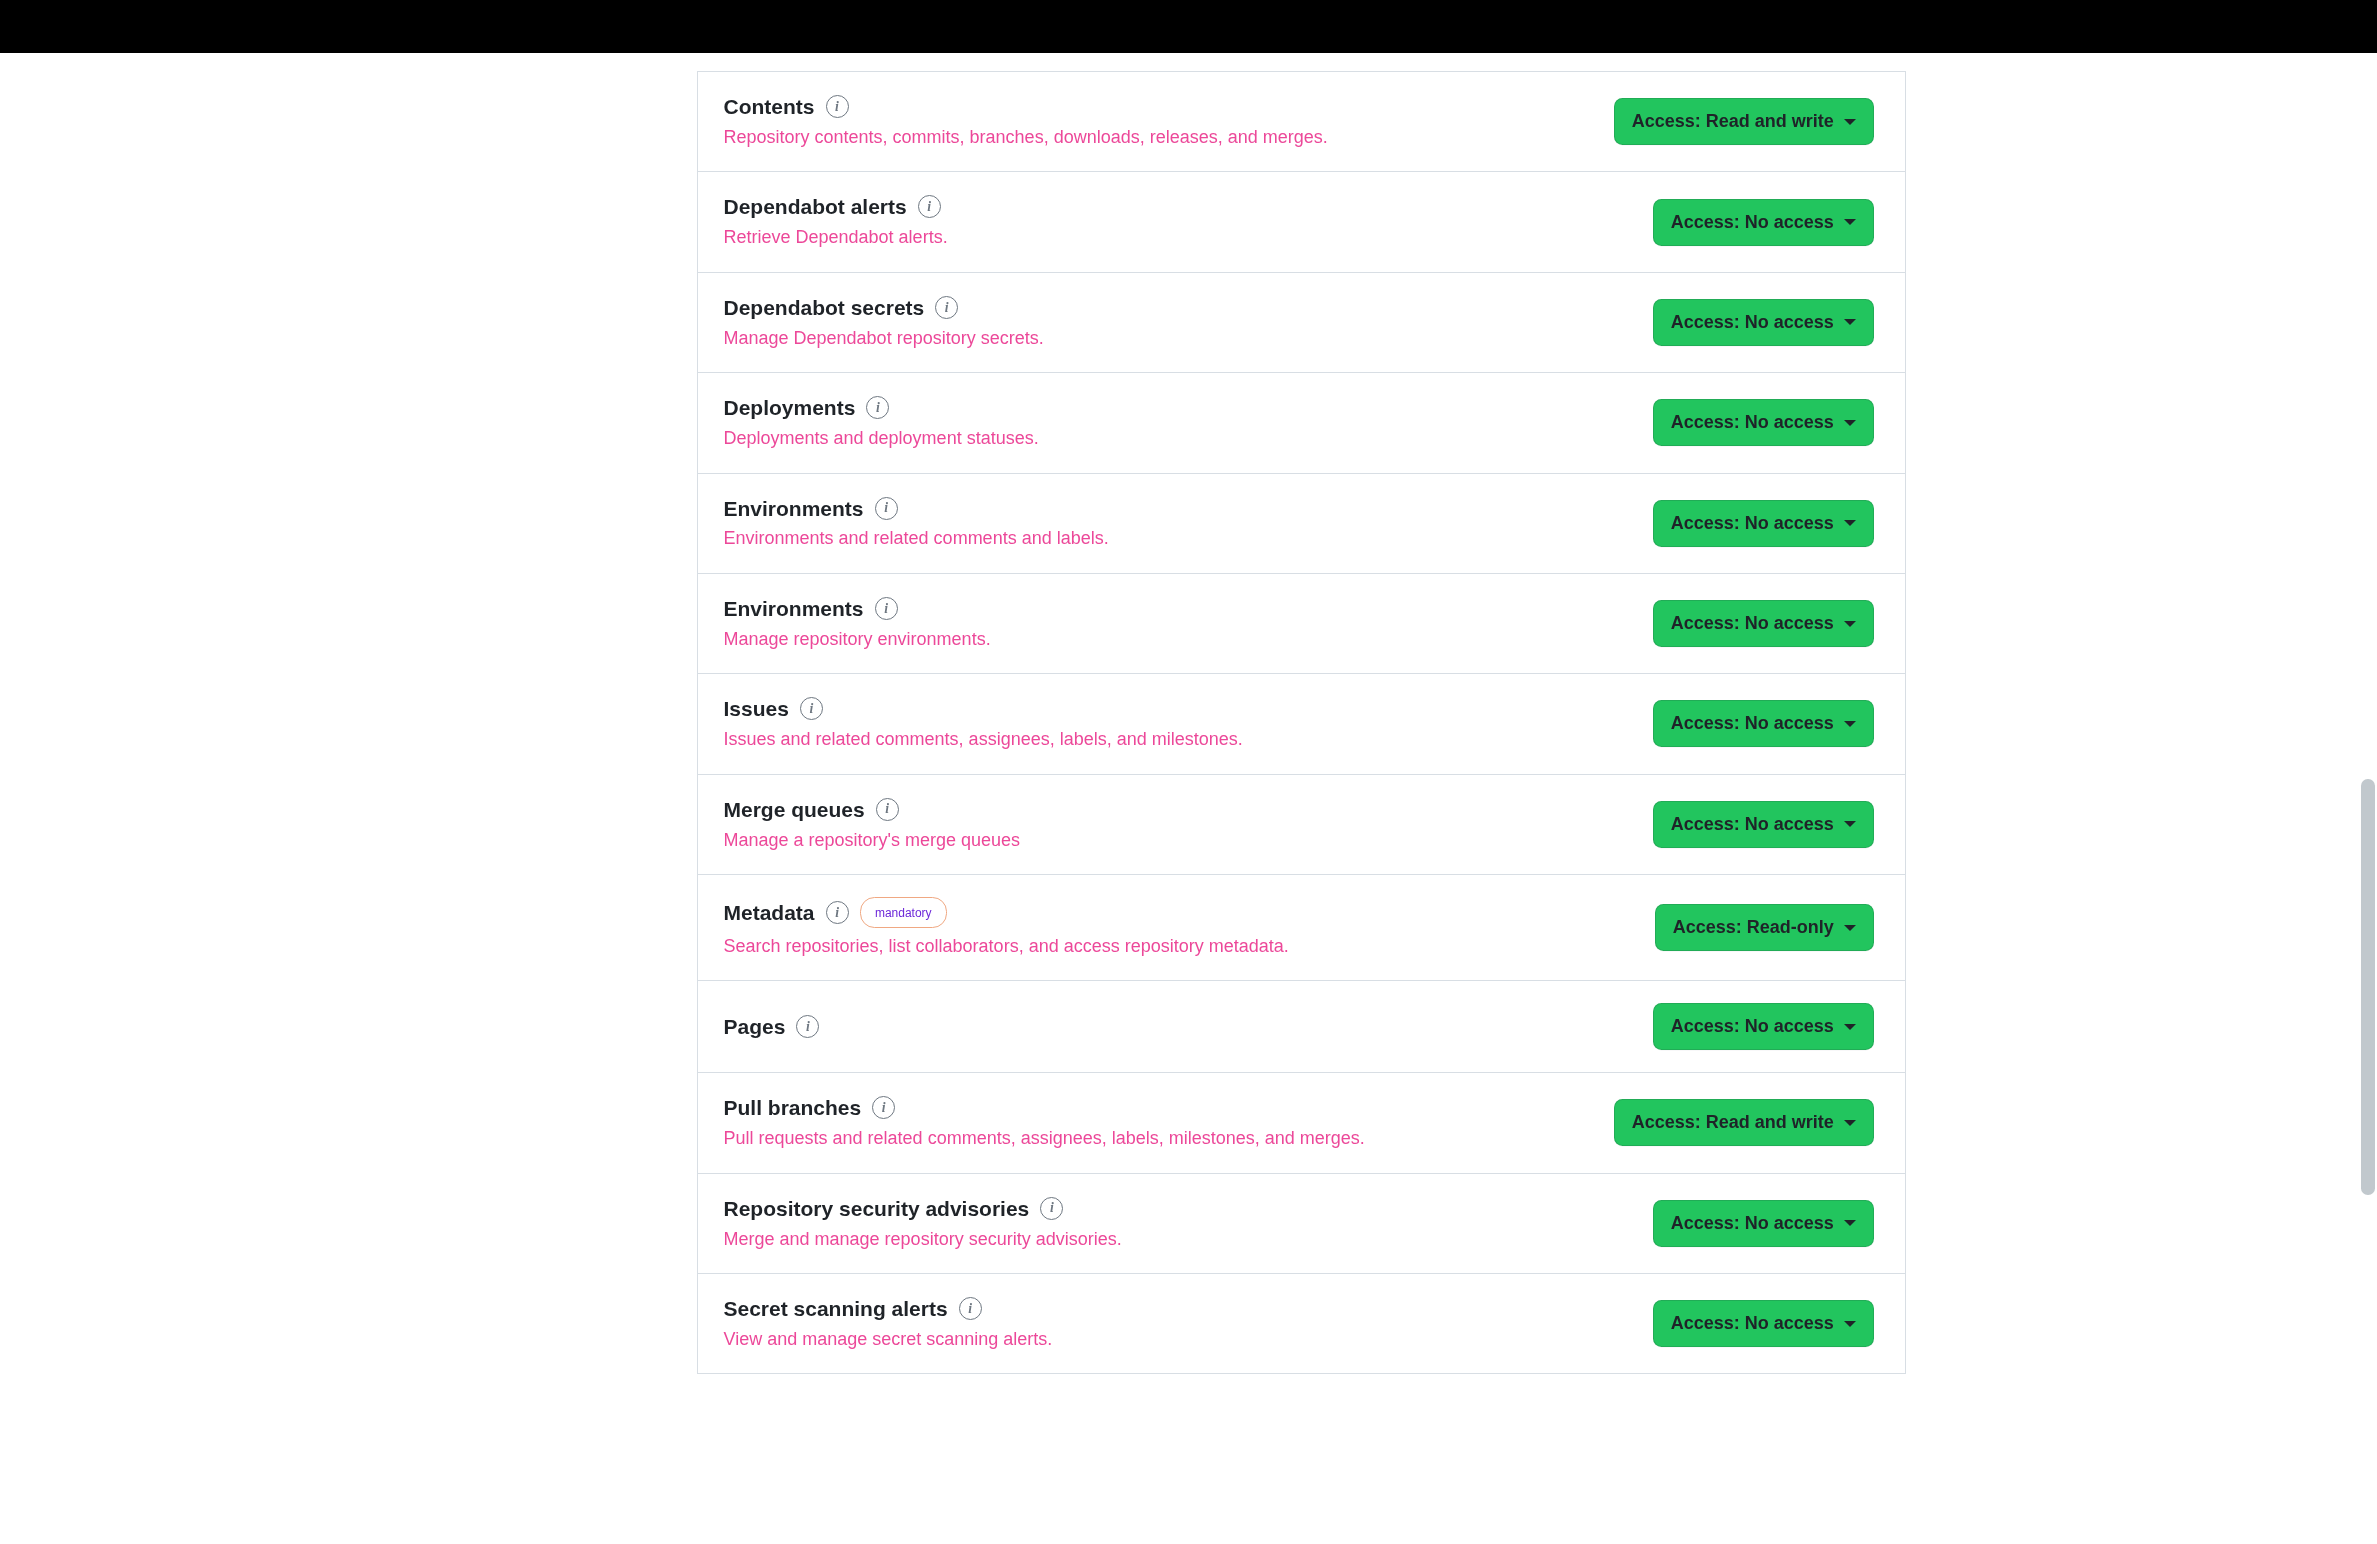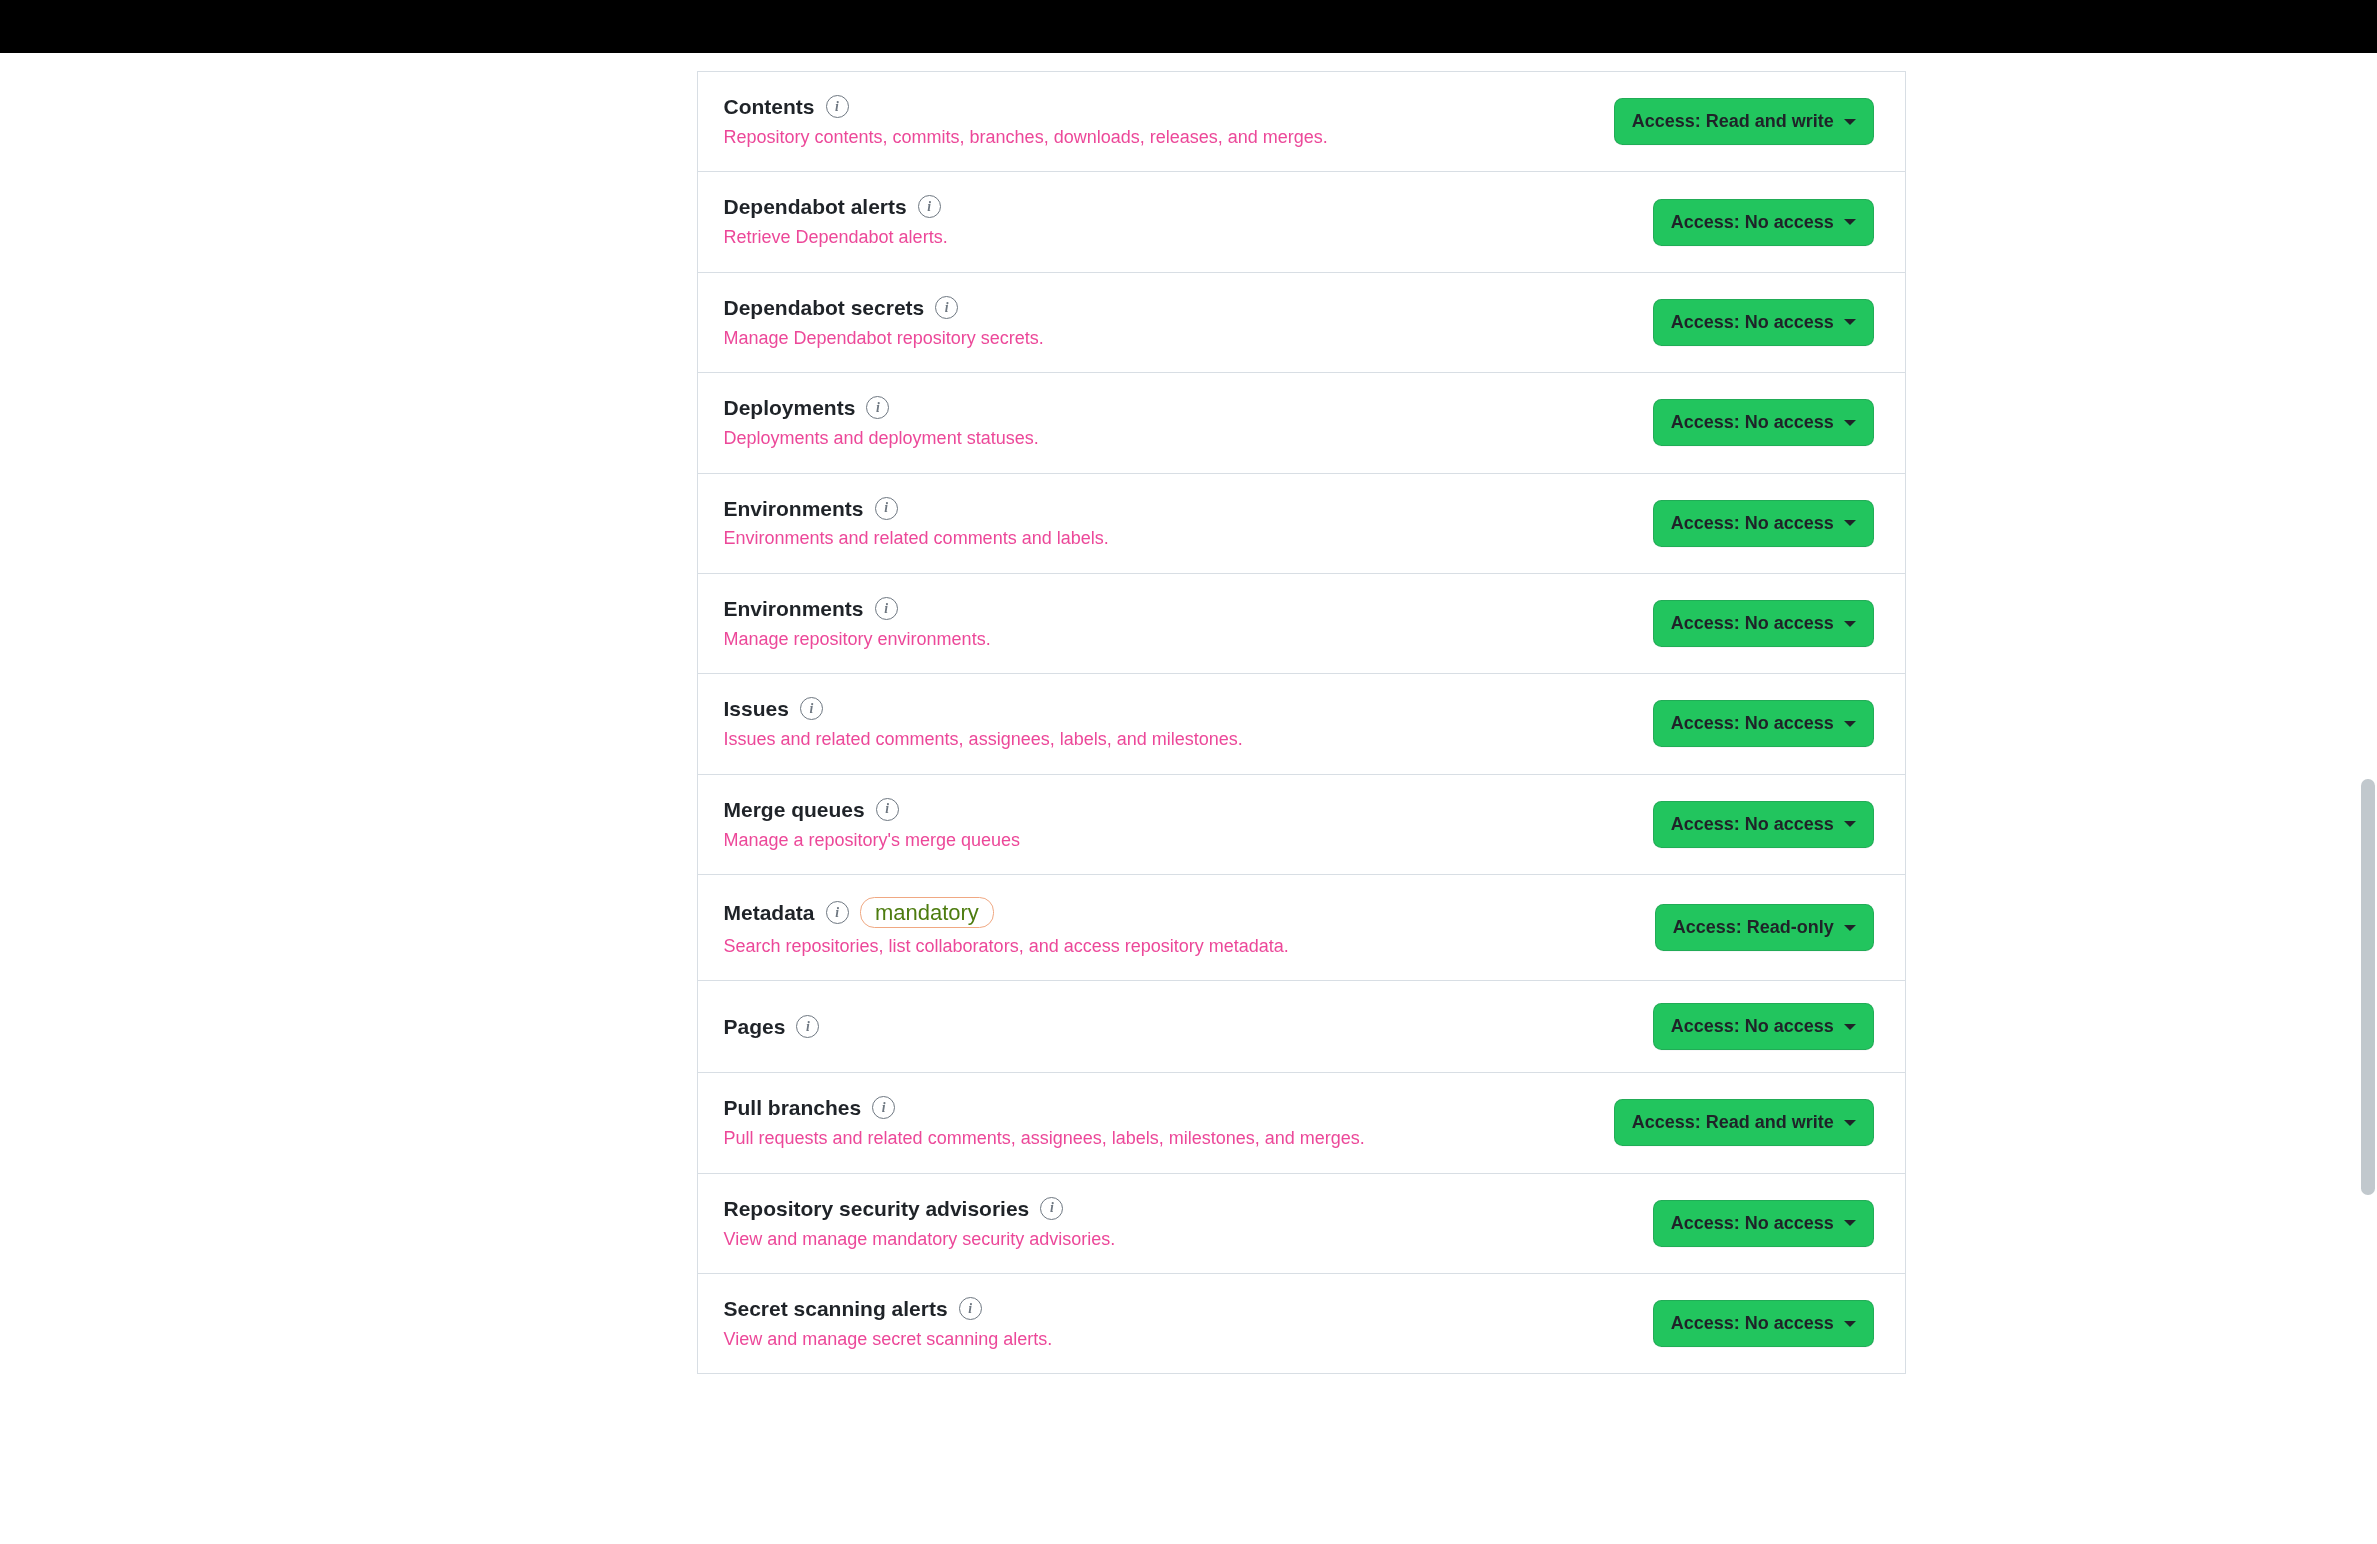--- a/index.html
+++ b/index.html
@@ -87,22 +87,22 @@
     cursor: pointer;
     flex: none;
   }
   .mandatory-badge {
     display: inline-flex;
     align-items: center;
     height: 29px;
     padding: 0 14.4px;
     border: 1.3px solid #f0a882;
     border-radius: 14.4px;
-    color: #4d7c0f;
-    font-size: 22px;
+    color: #6d28d9;
+    font-size: 12px;
     line-height: 1;
     background: #ffffff;
   }
   .perm-desc {
     font-size: 18px;
     color: #ec4899;
     line-height: 1.3;
   }
   .access-btn {
     display: inline-flex;
@@ -295,21 +295,21 @@
             <span>Access: Read and write</span>
             <span class="caret"></span>
           </button>
         </div>
         <div class="perm-row">
           <div class="perm-left">
             <div class="perm-title-line">
               <span class="perm-title">Repository security advisories</span>
               <span class="info-icon">i</span>
             </div>
-            <div class="perm-desc">View and manage mandatory security advisories.</div>
+            <div class="perm-desc">Merge and manage repository security advisories.</div>
           </div>
           <button class="access-btn">
             <span>Access: No access</span>
             <span class="caret"></span>
           </button>
         </div>
         <div class="perm-row">
           <div class="perm-left">
             <div class="perm-title-line">
               <span class="perm-title">Secret scanning alerts</span>

